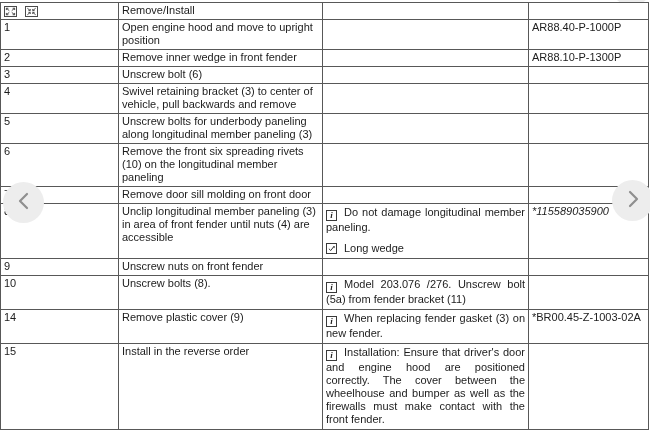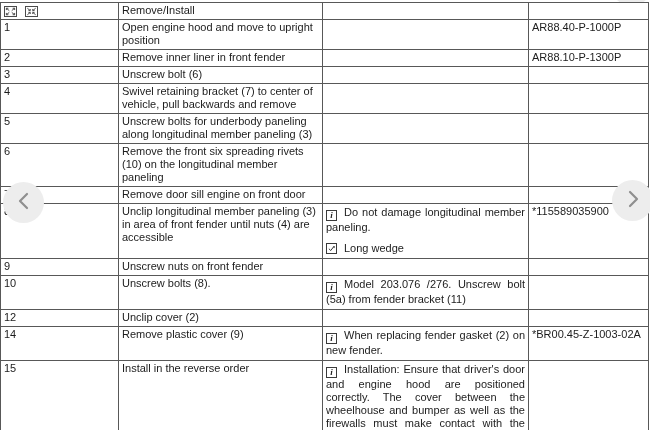--- a/index.html
+++ b/index.html
@@ -19,21 +19,21 @@
   td.c-note{padding-left:4px;padding-right:4px;}
   td.c-ref{padding-left:4px;}
 
   .note{text-align:justify;margin:1px 0 8px 0;}
   .note:last-child{margin-bottom:1px;}
   .nicon{display:inline-block;width:11px;height:11px;border:1px solid #3a3a3a;box-sizing:border-box;
          margin-right:7px;vertical-align:-2px;text-align:center;background:#fff;}
   .nicon.info-icon{font-family:"Liberation Serif",serif;font-weight:bold;font-style:italic;
          font-size:9px;line-height:9px;color:#222;}
   .nicon.tool-icon svg{display:block;width:9px;height:9px;margin:0 auto;}
-  .ref-low{padding-top:33px;}
+  .ref-low{padding-top:33px;font-style:italic;}
 
   .hicon{display:inline-block;width:13px;height:11px;border:1px solid #4a4a4a;box-sizing:border-box;
          margin-right:5px;vertical-align:middle;background:#fff;cursor:pointer;}
   .hicon svg{display:block;width:11px;height:9px;}
 
   .navbtn{position:absolute;width:41px;height:41px;border-radius:50%;background:#ededed;border:none;
           display:flex;align-items:center;justify-content:center;padding:0;cursor:pointer;}
   .navbtn svg{width:18px;height:22px;}
   .navbtn.prev{left:3px;top:182px;}
   .navbtn.next{left:612px;top:180px;}
@@ -86,51 +86,51 @@
     </thead>
     <tbody id="rows">
         <tr>
     <td class="c-num">1</td>
     <td class="c-step">Open engine hood and move to upright position</td>
     <td class="c-note"></td>
     <td class="c-ref">AR88.40-P-1000P</td>
   </tr>
         <tr>
     <td class="c-num">2</td>
-    <td class="c-step">Remove inner liner in front fender</td>
+    <td class="c-step">Remove inner wedge in front fender</td>
     <td class="c-note"></td>
     <td class="c-ref">AR88.10-P-1300P</td>
   </tr>
         <tr>
     <td class="c-num">3</td>
     <td class="c-step">Unscrew bolt (6)</td>
     <td class="c-note"></td>
     <td class="c-ref"></td>
   </tr>
         <tr>
     <td class="c-num">4</td>
-    <td class="c-step">Swivel retaining bracket (7) to center of vehicle, pull backwards and remove</td>
+    <td class="c-step">Swivel retaining bracket (3) to center of vehicle, pull backwards and remove</td>
     <td class="c-note"></td>
     <td class="c-ref"></td>
   </tr>
         <tr>
     <td class="c-num">5</td>
     <td class="c-step">Unscrew bolts for underbody paneling along longitudinal member paneling (3)</td>
     <td class="c-note"></td>
     <td class="c-ref"></td>
   </tr>
         <tr>
     <td class="c-num">6</td>
     <td class="c-step">Remove the front six spreading rivets (10) on the longitudinal member paneling</td>
     <td class="c-note"></td>
     <td class="c-ref"></td>
   </tr>
         <tr>
     <td class="c-num">7</td>
-    <td class="c-step">Remove door sill engine on front door</td>
+    <td class="c-step">Remove door sill molding on front door</td>
     <td class="c-note"></td>
     <td class="c-ref"></td>
   </tr>
         <tr>
     <td class="c-num">8</td>
     <td class="c-step">Unclip longitudinal member paneling (3) in area of front fender until nuts (4) are accessible</td>
     <td class="c-note">
             <div class="note"><span class="nicon info-icon">i</span><span>Do not damage longitudinal  member paneling.</span></div>
             <div class="note"><span class="nicon tool-icon"><svg viewBox="0 0 11 11">
                   <path d="M2.3 5.8 L4.6 8 L8.7 2.6 M8.7 2.6 L8.7 5" fill="none" stroke="#333" stroke-width="1.2"></path>
@@ -146,30 +146,24 @@
   </tr>
         <tr>
     <td class="c-num">10</td>
     <td class="c-step">Unscrew bolts (8).</td>
     <td class="c-note">
             <div class="note"><span class="nicon info-icon">i</span><span>Model 203.076  /276. Unscrew  bolt (5a) from fender bracket (11)</span></div>
           </td>
     <td class="c-ref"></td>
   </tr>
         <tr>
-    <td class="c-num">12</td>
-    <td class="c-step">Unclip cover (2)</td>
-    <td class="c-note"></td>
-    <td class="c-ref"></td>
-  </tr>
-        <tr>
     <td class="c-num">14</td>
     <td class="c-step">Remove plastic cover (9)</td>
     <td class="c-note">
-            <div class="note"><span class="nicon info-icon">i</span><span>When replacing  fender gasket  (2) on new fender.</span></div>
+            <div class="note"><span class="nicon info-icon">i</span><span>When replacing  fender gasket  (3) on new fender.</span></div>
           </td>
     <td class="c-ref">*BR00.45-Z-1003-02A</td>
   </tr>
         <tr>
     <td class="c-num">15</td>
     <td class="c-step">Install in the reverse order</td>
     <td class="c-note">
             <div class="note"><span class="nicon info-icon">i</span><span>Installation:    Ensure  that driver's  door and engine hood are positioned correctly. The cover between the wheelhouse and bumper as well as the firewalls must make contact with the front fender.</span></div>
           </td>
     <td class="c-ref"></td>

